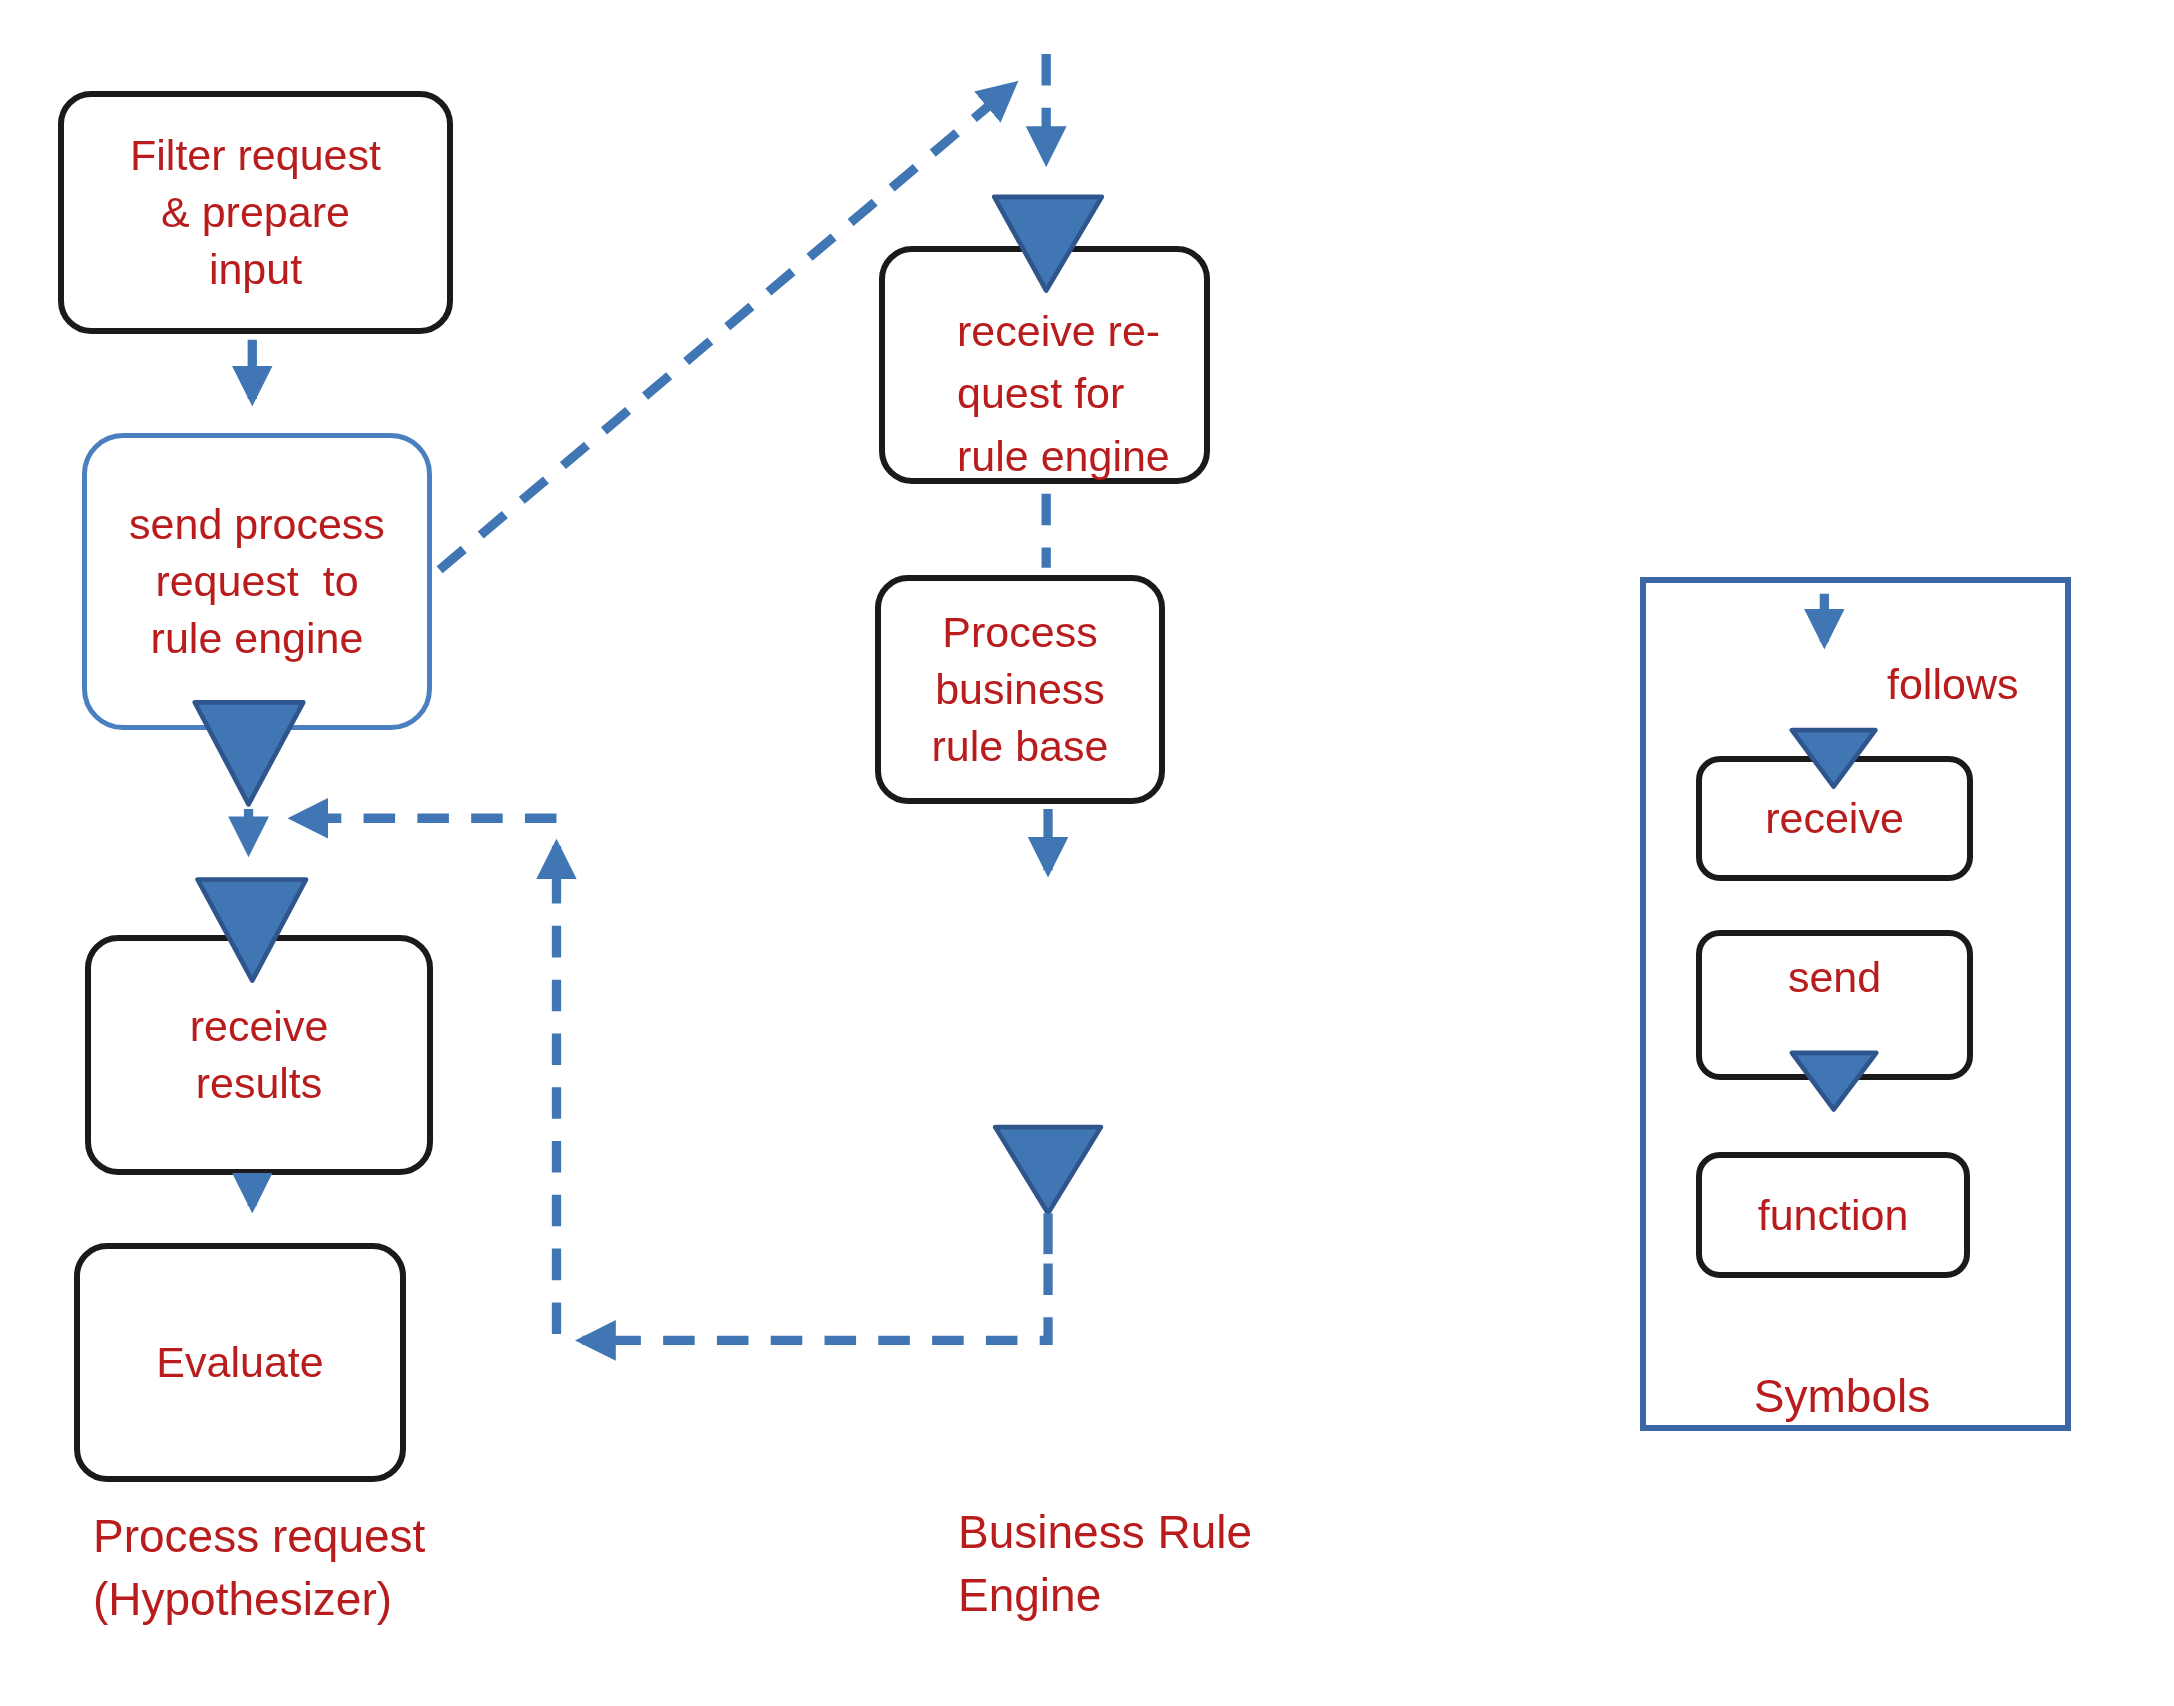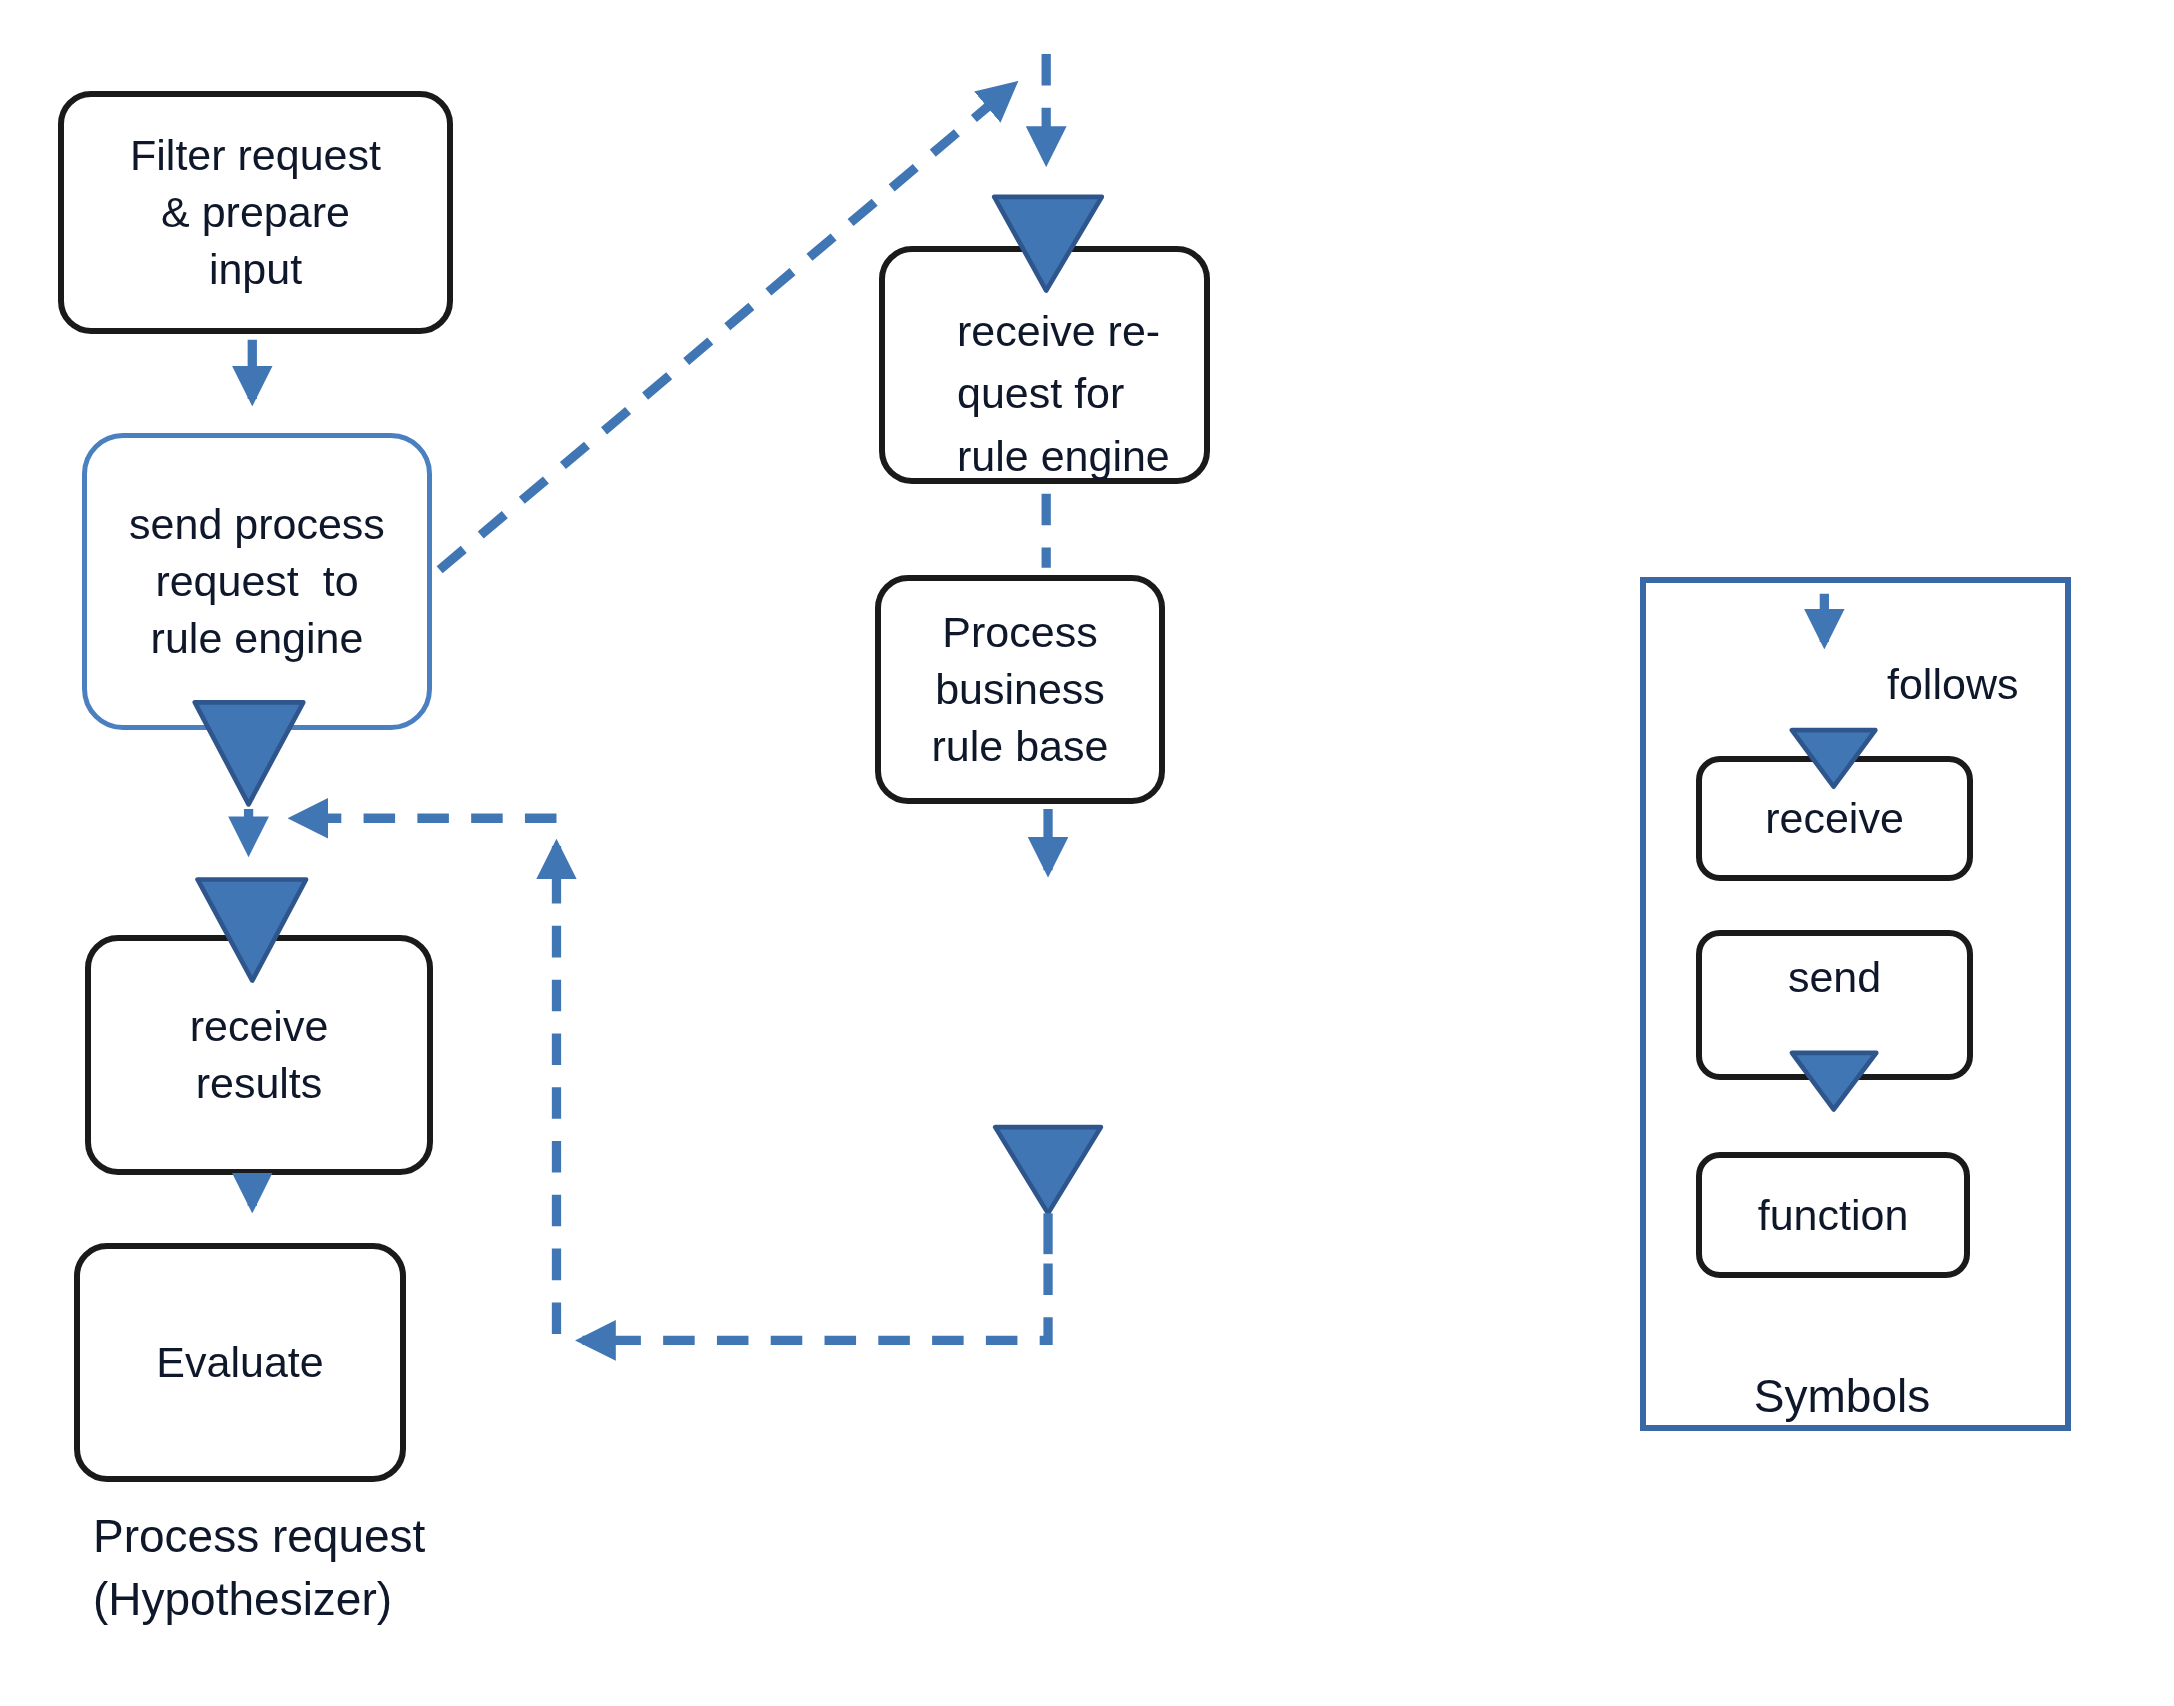--- a/index.html
+++ b/index.html
@@ -1,18 +1,18 @@
 <!DOCTYPE html>
 <html style="font-size:15px"><head>
 <meta charset="utf-8">
 <style>
   html,body { margin:0; padding:0; background:#ffffff; }
   .canvas {
     position:relative; width:2174px; height:1707px; background:#ffffff;
-    font-family:"Liberation Sans", sans-serif; overflow:hidden; color:#0f172a;
+    font-family:"Liberation Sans", sans-serif; overflow:hidden; color:#b91c1c;
   }
   .box {
     position:absolute; box-sizing:border-box; background:#ffffff;
     border:6.5px solid #1a1a1a; border-radius:33px;
     display:flex; align-items:center; justify-content:center;
     text-align:center; font-size:43px; line-height:1.32;
     white-space:pre-wrap; z-index:1;
   }
   .box.blue { border-color:#4b80c0; border-width:5.6px; border-radius:41px; }
   .box.align-left { justify-content:flex-start; text-align:left; padding-left:72px; align-items:flex-start; padding-top:48px; }
@@ -73,20 +73,22 @@
 
   <div class="box" style="left:875px; top:575px; width:290px; height:229px;">
     <span>Process
 business
 rule base</span>
   </div>
 
 
   <div class="caption" style="left:93px; top:1505px;">Process request
 (Hypothesizer)</div>
+  <div class="caption" style="left:958px; top:1501px;">Business Rule
+Engine</div>
 
   <div class="legend-frame" style="left:1640px; top:577px; width:431px; height:854px;"></div>
 
   <div class="legend-label" style="left:1887px; top:660px;">follows</div>
 
   <div class="legend-box" style="left:1696px; top:756px; width:277px; height:125px;">
     <span>receive</span>
   </div>
 
   <div class="legend-box" style="left:1696px; top:930px; width:277px; height:150px; align-items:flex-start; padding-top:16.7px;text-align:right;">

